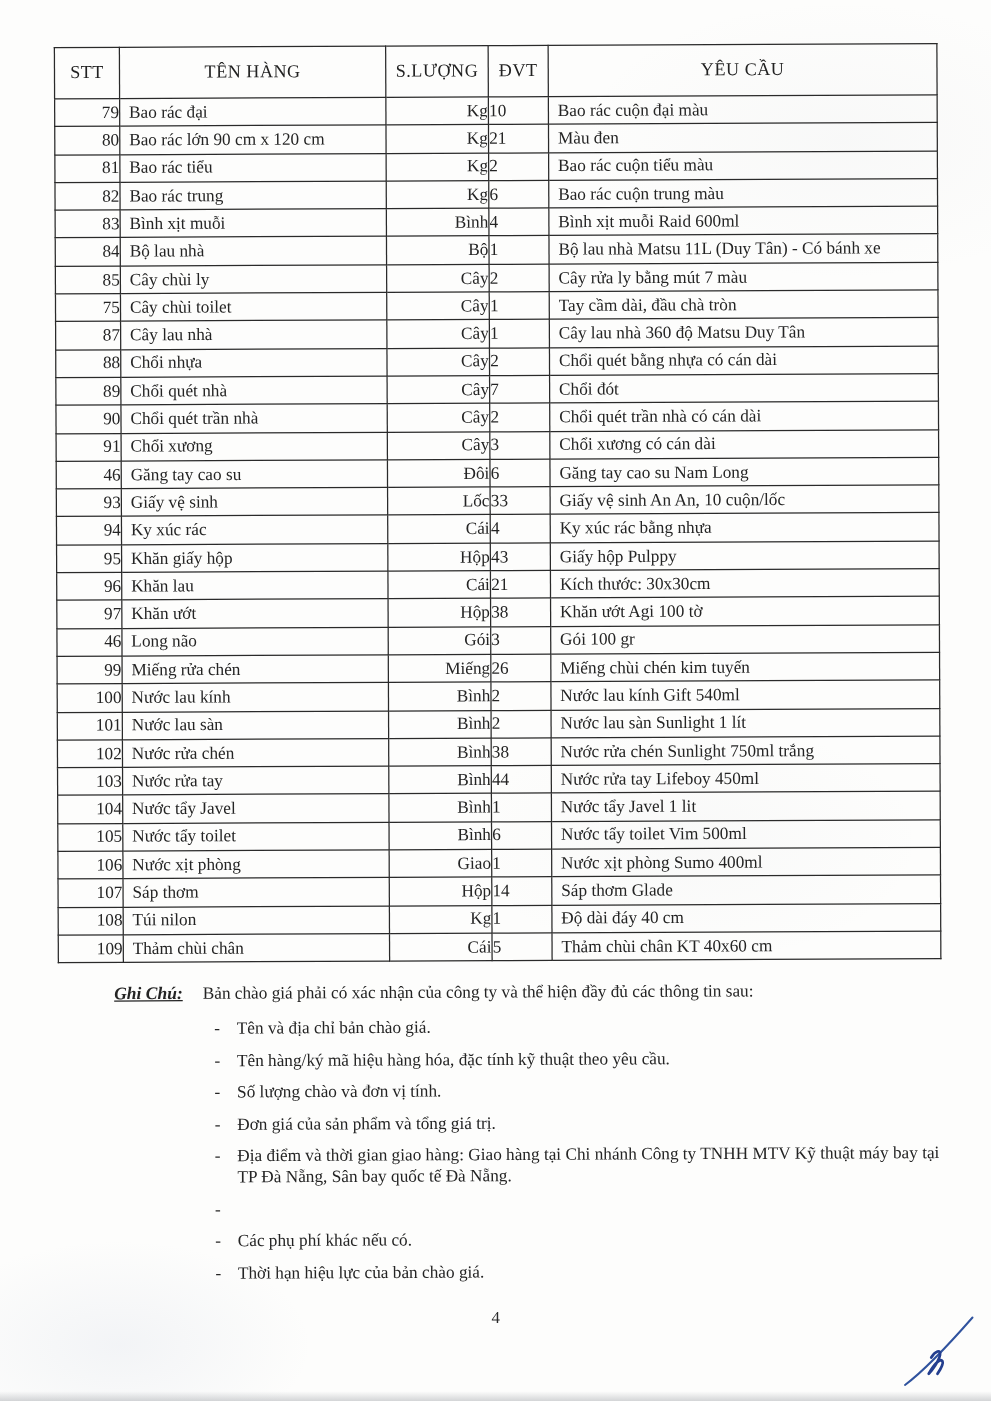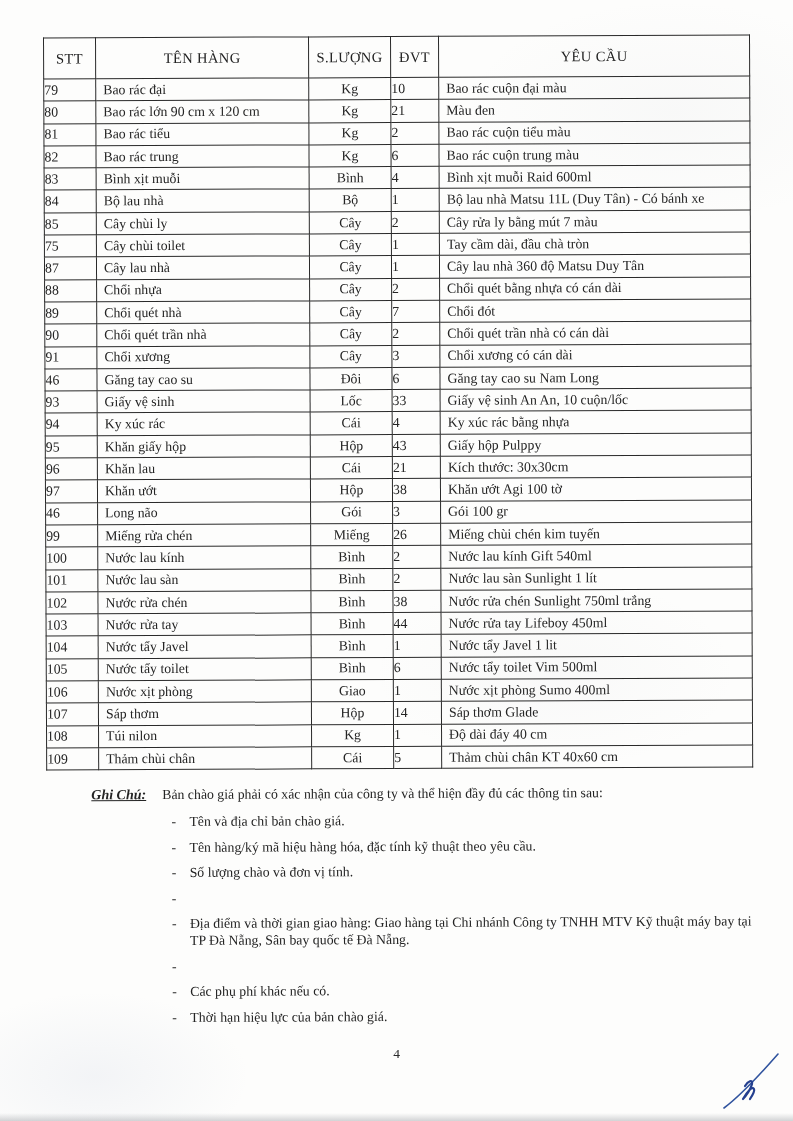--- a/index.html
+++ b/index.html
@@ -14,23 +14,23 @@
     color:#1f1f1f;
   }
   .tilt{position:absolute;left:43px;top:36px;width:706px;transform:rotate(-0.25deg);transform-origin:50% 0;}
   table{border-collapse:collapse;width:706px;table-layout:fixed;}
   th,td{border:1.5px solid #2a2a2a;overflow:hidden;white-space:nowrap;}
   thead th{
     height:38px;font-size:14.5px;font-weight:normal;letter-spacing:0.4px;
     text-align:center;vertical-align:middle;color:#222;
   }
   tbody td{height:21.3px;font-size:13.8px;line-height:1;vertical-align:middle;color:#242424;padding:0;}
-  td.c0{text-align:left;}
+  td.c0{text-align:right;}
   td.c1{text-align:left;padding-left:7px;}
-  td.c2{text-align:center;}
+  td.c2{text-align:right;border-radius:10px;}
   td.c3{text-align:left;}
   td.c4{text-align:left;padding-left:7px;}
   col.w0{width:52px;}col.w1{width:213px;}col.w2{width:82px;}col.w3{width:48px;}col.w4{width:311px;}
 
   .notes{margin-top:17px;padding-left:45px;font-size:13.8px;color:#242424;}
   .notes-head{margin-bottom:7px;}
   .gc{font-weight:bold;font-style:italic;text-decoration:underline;font-size:14px;}
   .intro{margin-left:16px;}
   ul.note-list{list-style:none;margin:10px 0 0 0;padding:0 0 0 80px;}
   ul.note-list li{display:flex;margin-bottom:8.5px;line-height:17px;}
@@ -296,20 +296,21 @@
         <li>
           <span class="dash">-</span>
           <span class="li-text">Tên hàng/ký mã hiệu hàng hóa, đặc tính kỹ thuật theo yêu cầu.</span>
         </li>
         <li>
           <span class="dash">-</span>
           <span class="li-text">Số lượng chào và đơn vị tính.</span>
         </li>
         <li>
           <span class="dash">-</span>
+          <span class="li-text">Đơn giá của sản phẩm và tổng giá trị.</span>
         </li>
         <li>
           <span class="dash">-</span>
           <span class="li-text">Địa điểm và thời gian giao hàng: Giao hàng tại Chi nhánh Công ty TNHH MTV Kỹ thuật máy bay tại TP Đà Nẵng, Sân bay quốc tế Đà Nẵng.</span>
         </li>
         <li>
           <span class="dash">-</span>
         </li>
         <li>
           <span class="dash">-</span>

